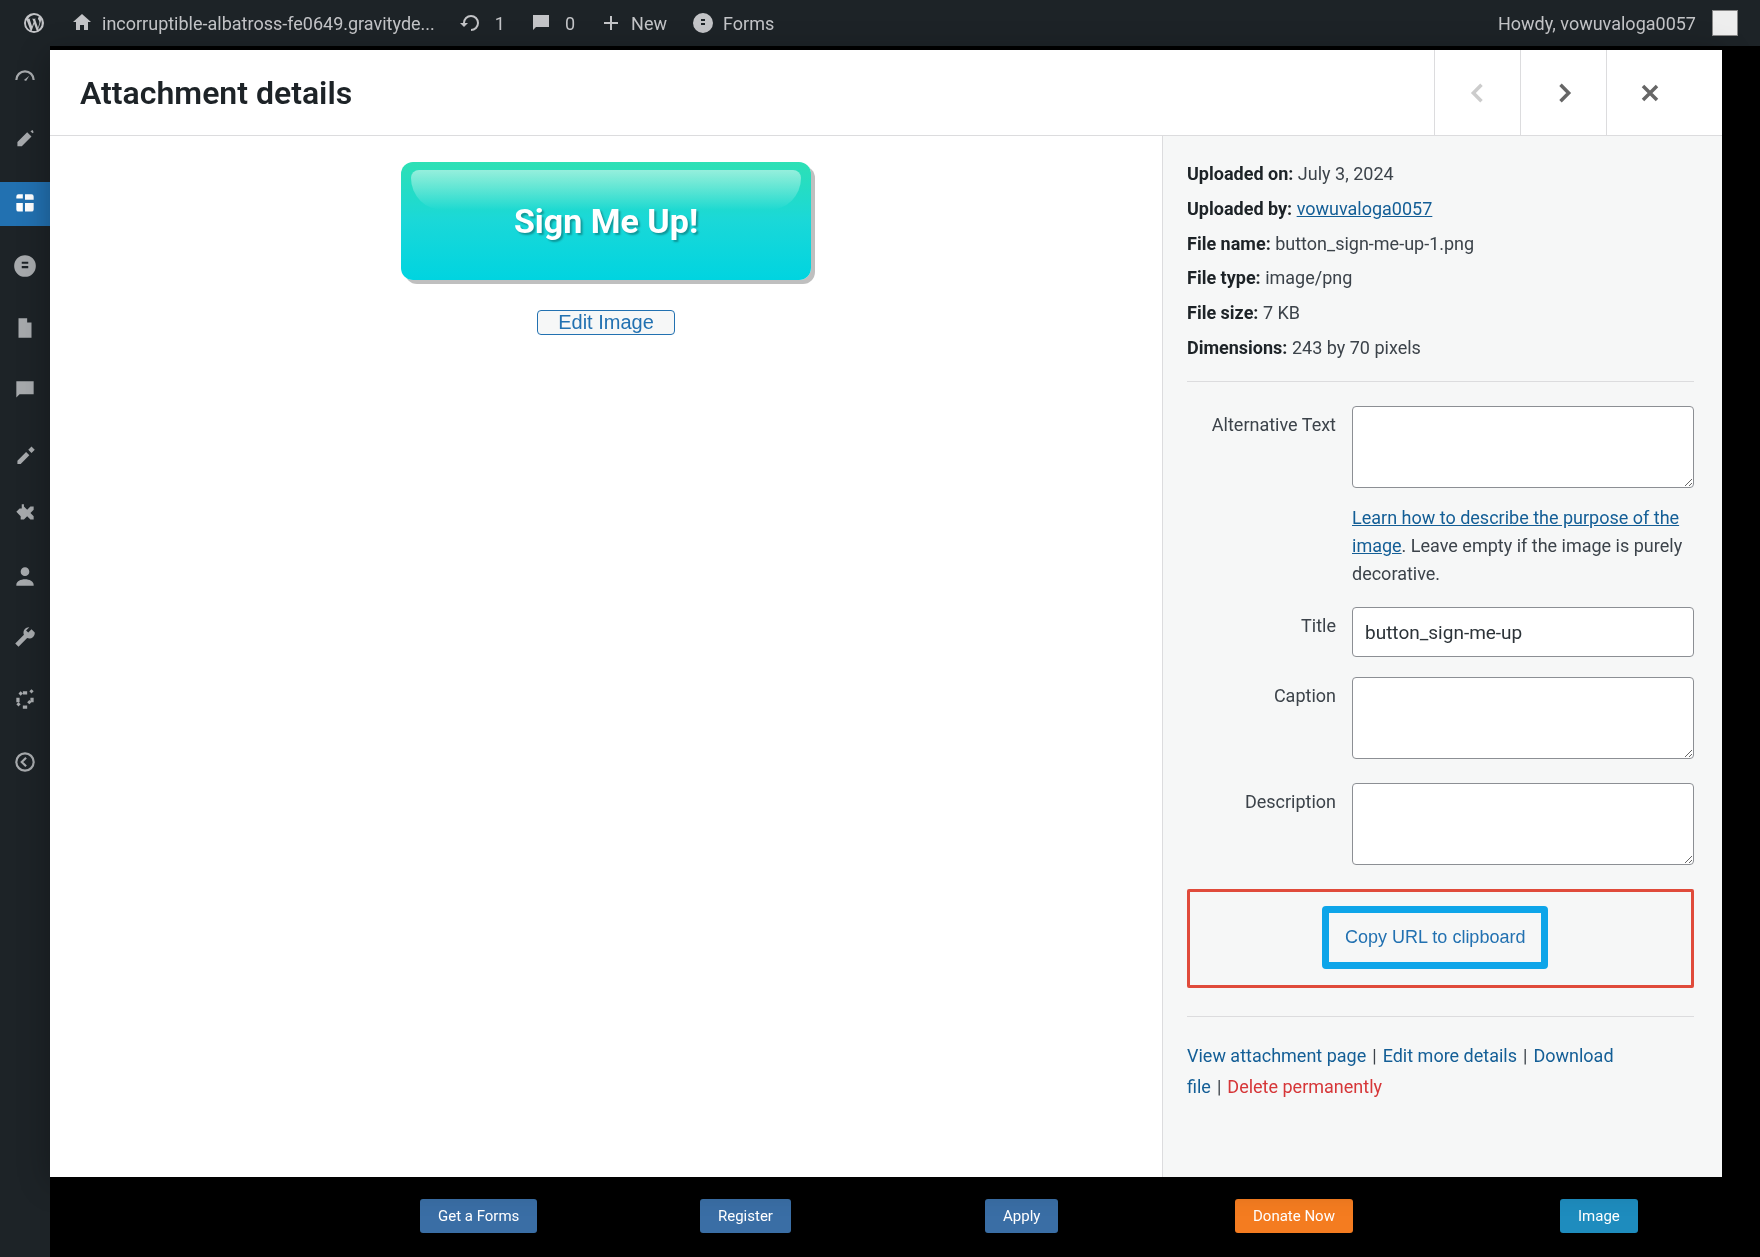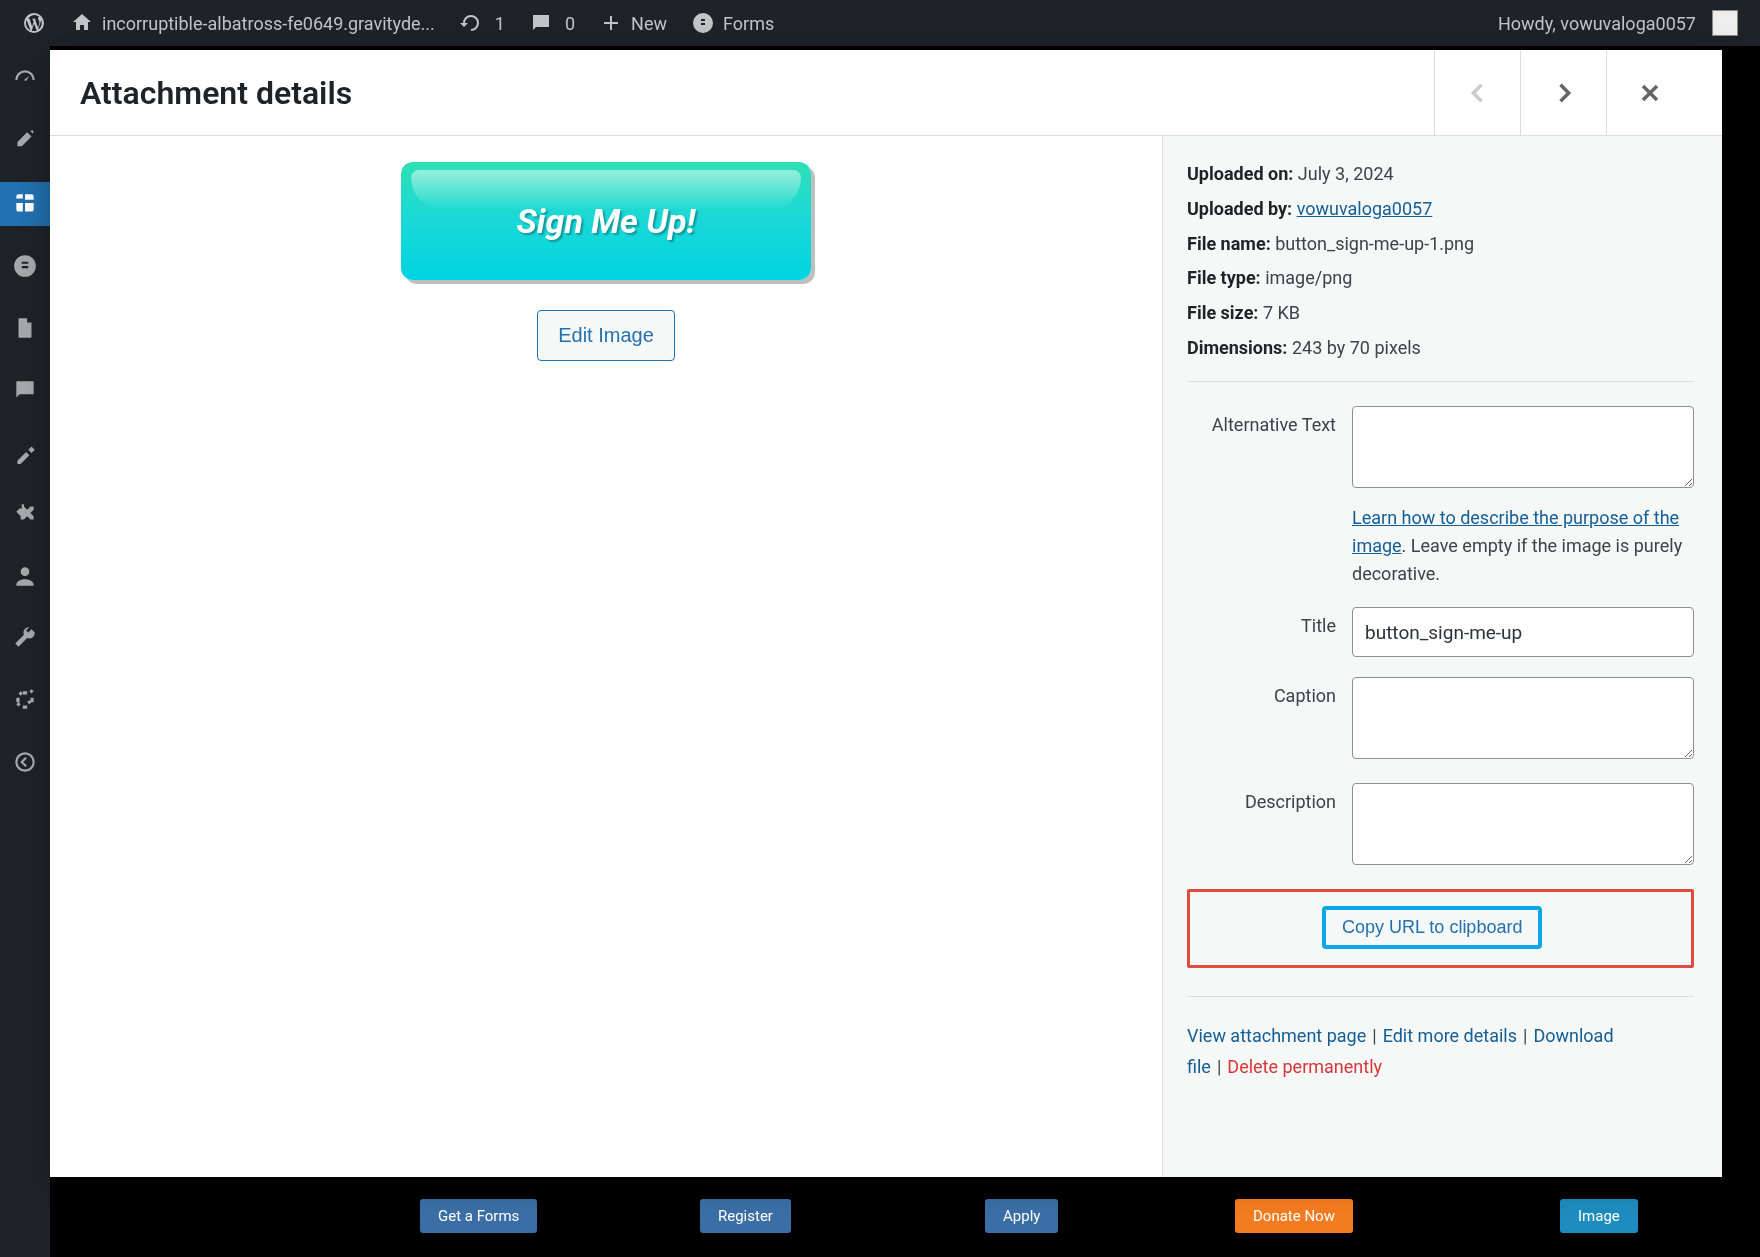--- a/index.html
+++ b/index.html
@@ -33,23 +33,23 @@
   .modal-header { height: 86px; border-bottom: 1px solid #dcdcde; display: flex; align-items: center; padding: 0 30px; }
   .modal-title { font-size: 32px; font-weight: 600; color: #1d2327; }
   .modal-nav { margin-left:auto; display:flex; height:86px;}
   .modal-nav .nav-btn, .modal-nav .close-btn { width: 86px; border-left: 1px solid #dcdcde; display:flex; align-items:center; justify-content:center; cursor:pointer; color:#666;}
   .modal-nav .nav-btn.disabled { color:#ccc; cursor:default;}
   .modal-nav svg { width: 28px; height: 28px; fill: none; stroke: currentColor; stroke-width: 3; }
   .close-btn svg { stroke-width: 3; }
 
   .modal-body { flex: 1; display: flex; overflow: hidden; }
   .media-preview { flex: 1; display: flex; flex-direction: column; align-items: center; padding-top: 26px; }
-  .preview-img { width: 410px; height: 118px; border-radius: 12px; background: linear-gradient(to bottom, #2de0b5 0%, #1ad8d8 50%, #00d4e0 100%); box-shadow: 4px 4px 0 rgba(0,0,0,.25); display:flex; align-items:center; justify-content:center; color:#fff; font-size:34px; font-weight:700; font-style:italic; text-shadow: 2px 2px 2px rgba(0,0,0,.3); position:relative;}
+  .preview-img { width: 410px; height: 118px; border-radius: 12px; background: linear-gradient(to bottom, #2de0b5 0%, #1ad8d8 50%, #00d4e0 100%); box-shadow: 4px 4px 0 rgba(0,0,0,.25); display:flex; align-items:center; justify-content:center; color:#fff; font-size:34px; font-weight:700; text-shadow: 2px 2px 2px rgba(0,0,0,.3); position:relative;}
   .preview-img::before { content:""; position:absolute; left:10px; right:10px; top:8px; height:40px; border-radius:10px 10px 40px 40px; background:linear-gradient(to bottom, rgba(255,255,255,.5), rgba(255,255,255,0));}
-  .edit-image-btn { margin-top: 30px; padding: 13px 20px; border: 1px solid #2271b1; background: #f6f7f7; color: #2271b1; font-size: 20px; border-radius: 4px; cursor: pointer; }
+  .edit-image-btn { margin-top: 30px; padding: 0 20px; border: 1px solid #2271b1; background: #f6f7f7; color: #2271b1; font-size: 20px; border-radius: 4px; cursor: pointer; }
 
   .media-sidebar { width: 560px; background: #f6f7f7; border-left: 1px solid #dcdcde; overflow-y: auto; padding: 24px 28px 24px 24px; font-size: 18px; color: #3c434a; position:relative;}
   .media-sidebar::-webkit-scrollbar{width:16px;}
   .media-sidebar::-webkit-scrollbar-thumb{background:#c3c4c7;border-radius:8px;}
   .meta-row { margin-bottom: 6px; line-height:1.6;}
   .meta-row strong { color: #1d2327; }
   .meta-row a { color: #135e96; text-decoration: underline; }
   hr.sep { border: none; border-top: 1px solid #dcdcde; margin: 18px 0 24px; }
 
   .field-row { display: flex; margin-bottom: 20px; align-items: flex-start; }
@@ -59,21 +59,21 @@
   .field-row textarea { height: 82px; resize: both; }
   .field-row textarea.short { height: 82px; }
   .field-row input[type=text] { height: 50px; }
   .alt-help { font-size: 18px; color: #3c434a; margin-top: 12px; line-height:1.55;}
   .alt-help a { color: #135e96; text-decoration: underline; }
 
   .file-url-box { border: 3px solid #e04b3b; border-radius: 2px; padding: 14px 12px 16px; margin-bottom: 28px;}
   .file-url-box .file-url-row { display:flex; align-items:center; gap: 20px; margin-bottom:12px;}
   .file-url-box .file-url-label { width:82px; text-align:right; }
   .file-url-box input { flex:1; height:50px; border:1px solid #8c8f94; border-radius:4px; padding:0 12px; font-size:19px; background:#f6f7f7; color:#2c3338;}
-  .copy-url-btn { margin-left: 120px; padding: 7px 16px; border:4px solid #0ea5e9; background:#f6f7f7; color:#2271b1; font-size:18px; border-radius:4px; cursor:pointer;}
+  .copy-url-btn { margin-left: 120px; padding: 14px 16px; border:7px solid #0ea5e9; background:#f6f7f7; color:#2271b1; font-size:18px; border-radius:4px; cursor:pointer;}
 
   .actions { font-size: 18px; line-height: 1.7; }
   .actions a { color: #135e96; text-decoration: none; }
   .actions a.danger { color: #d63638; }
   .actions .sep-pipe { color: #3c434a; padding: 0 6px; }
 
   .ellips { max-width: 380px; white-space: nowrap; overflow: hidden; text-overflow: ellipsis; display:inline-block;}
 </style>
 </head>
 <body>

